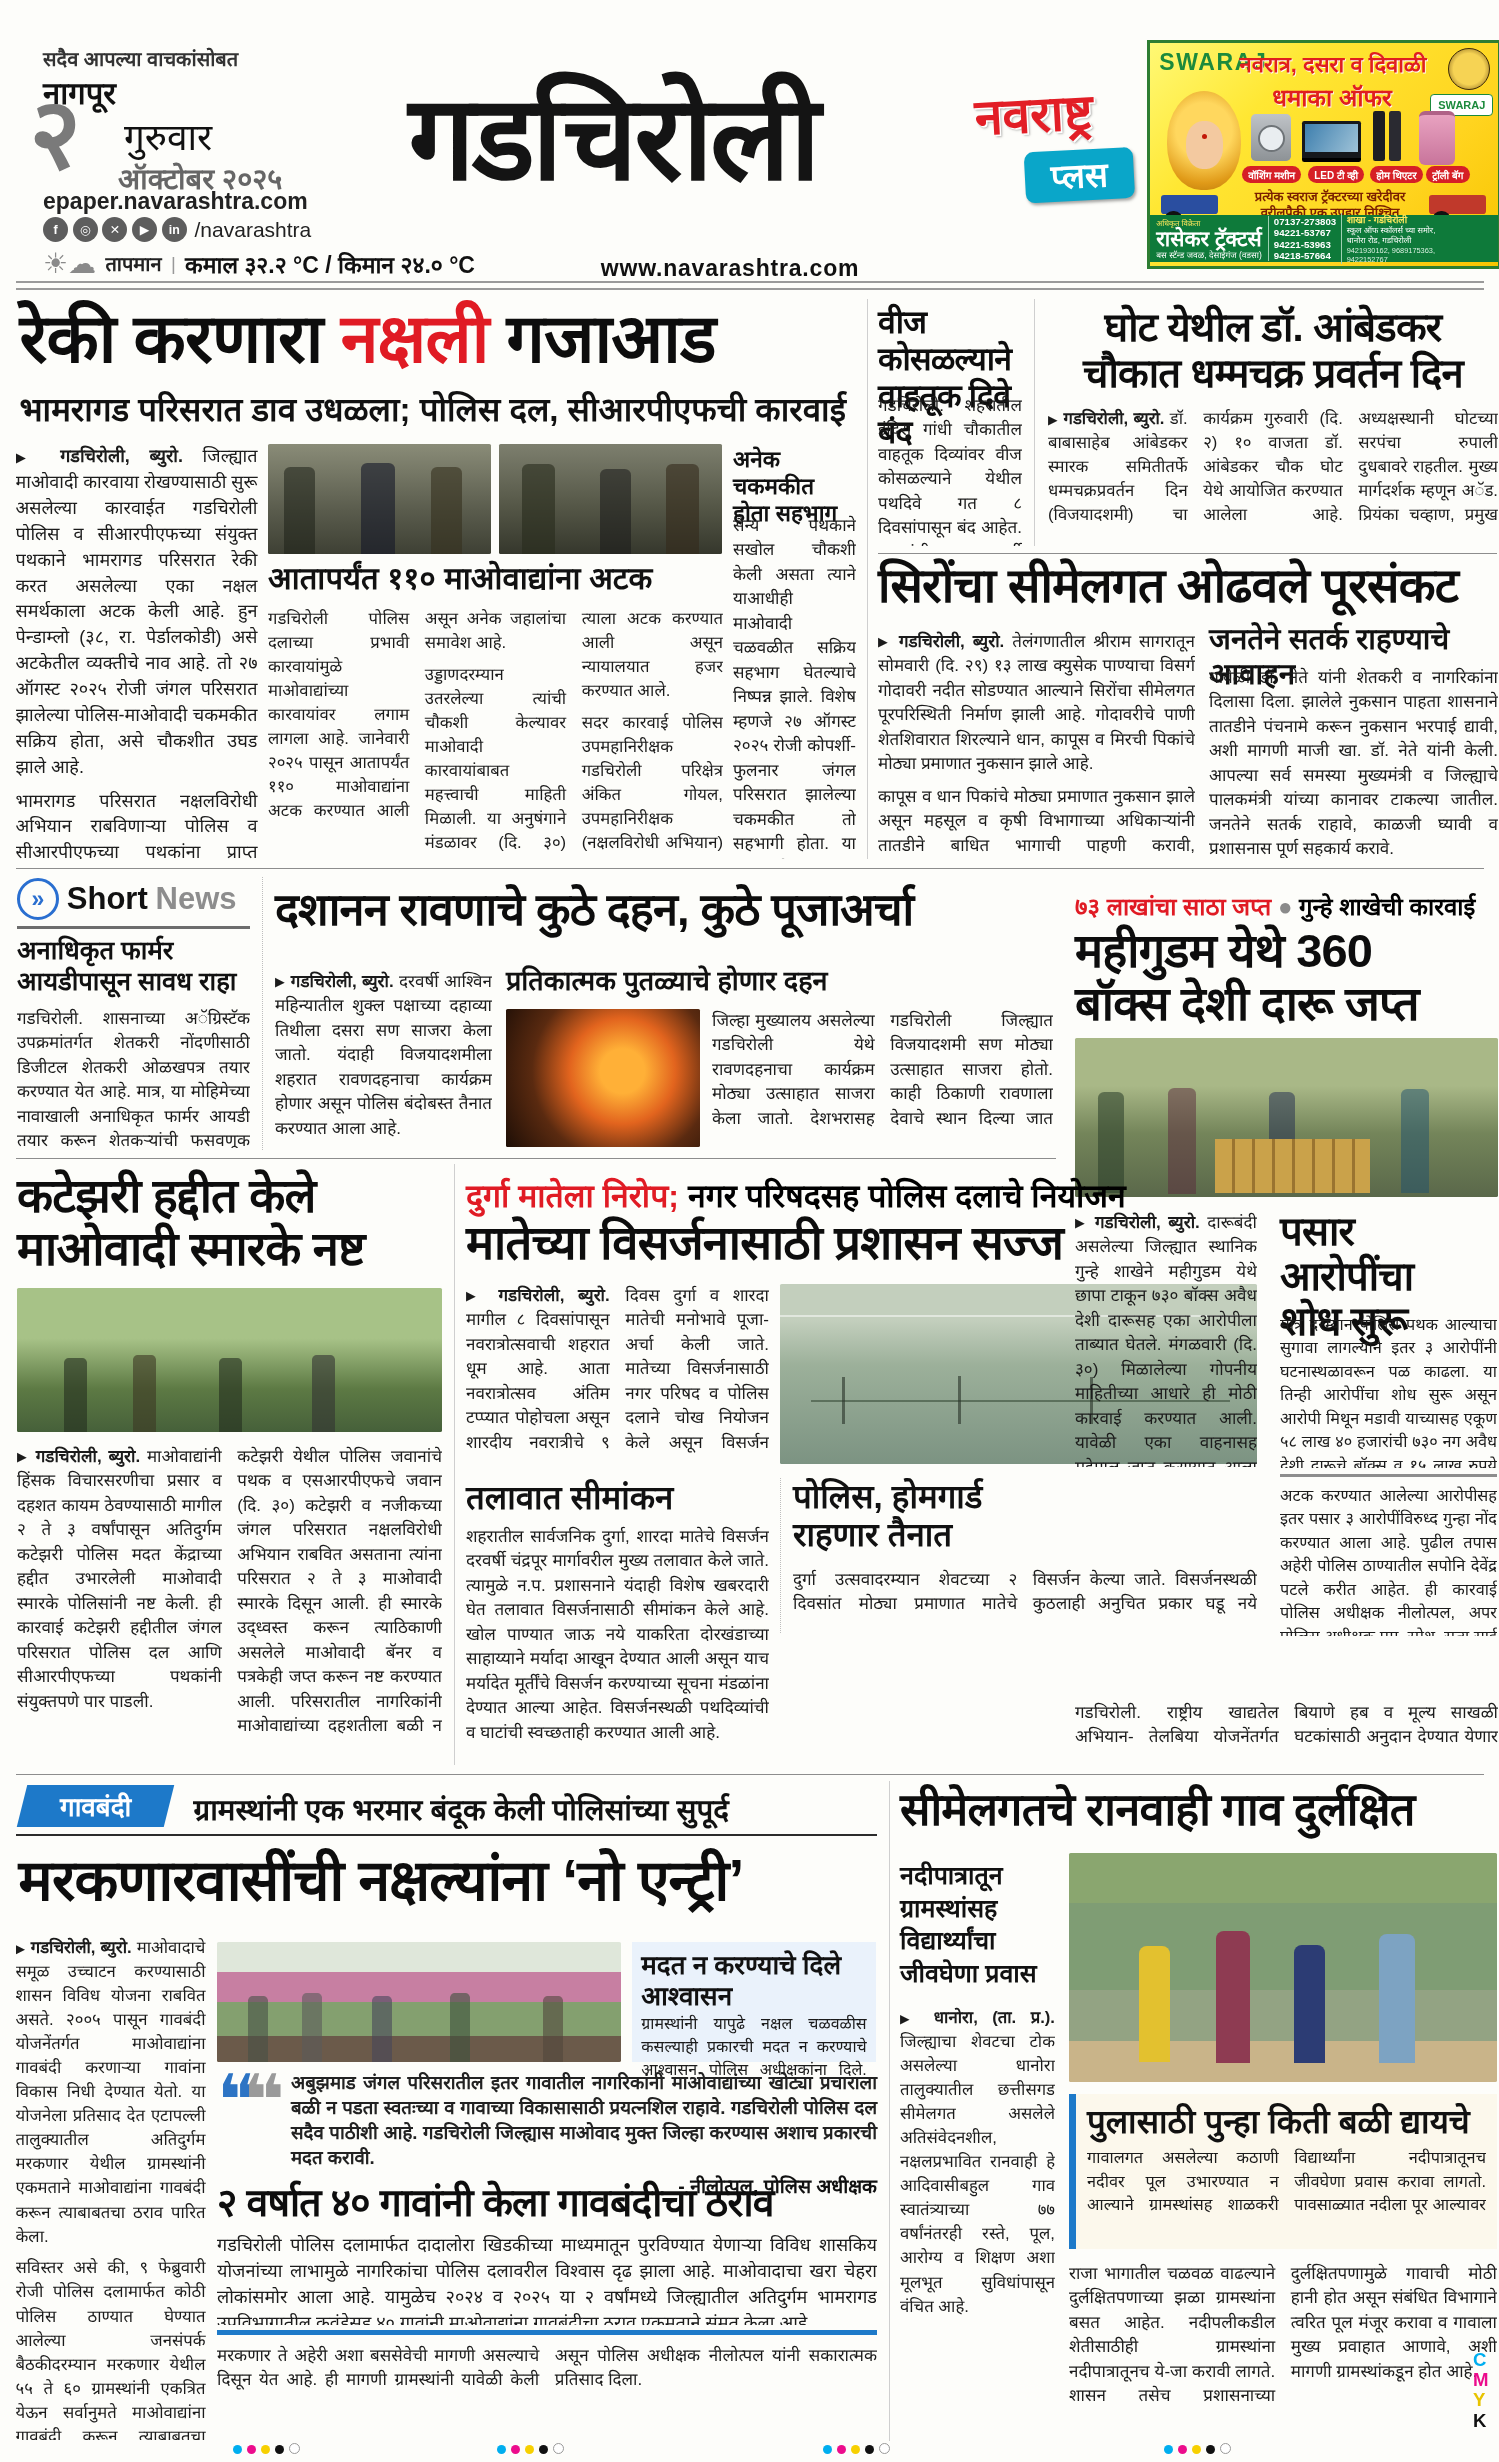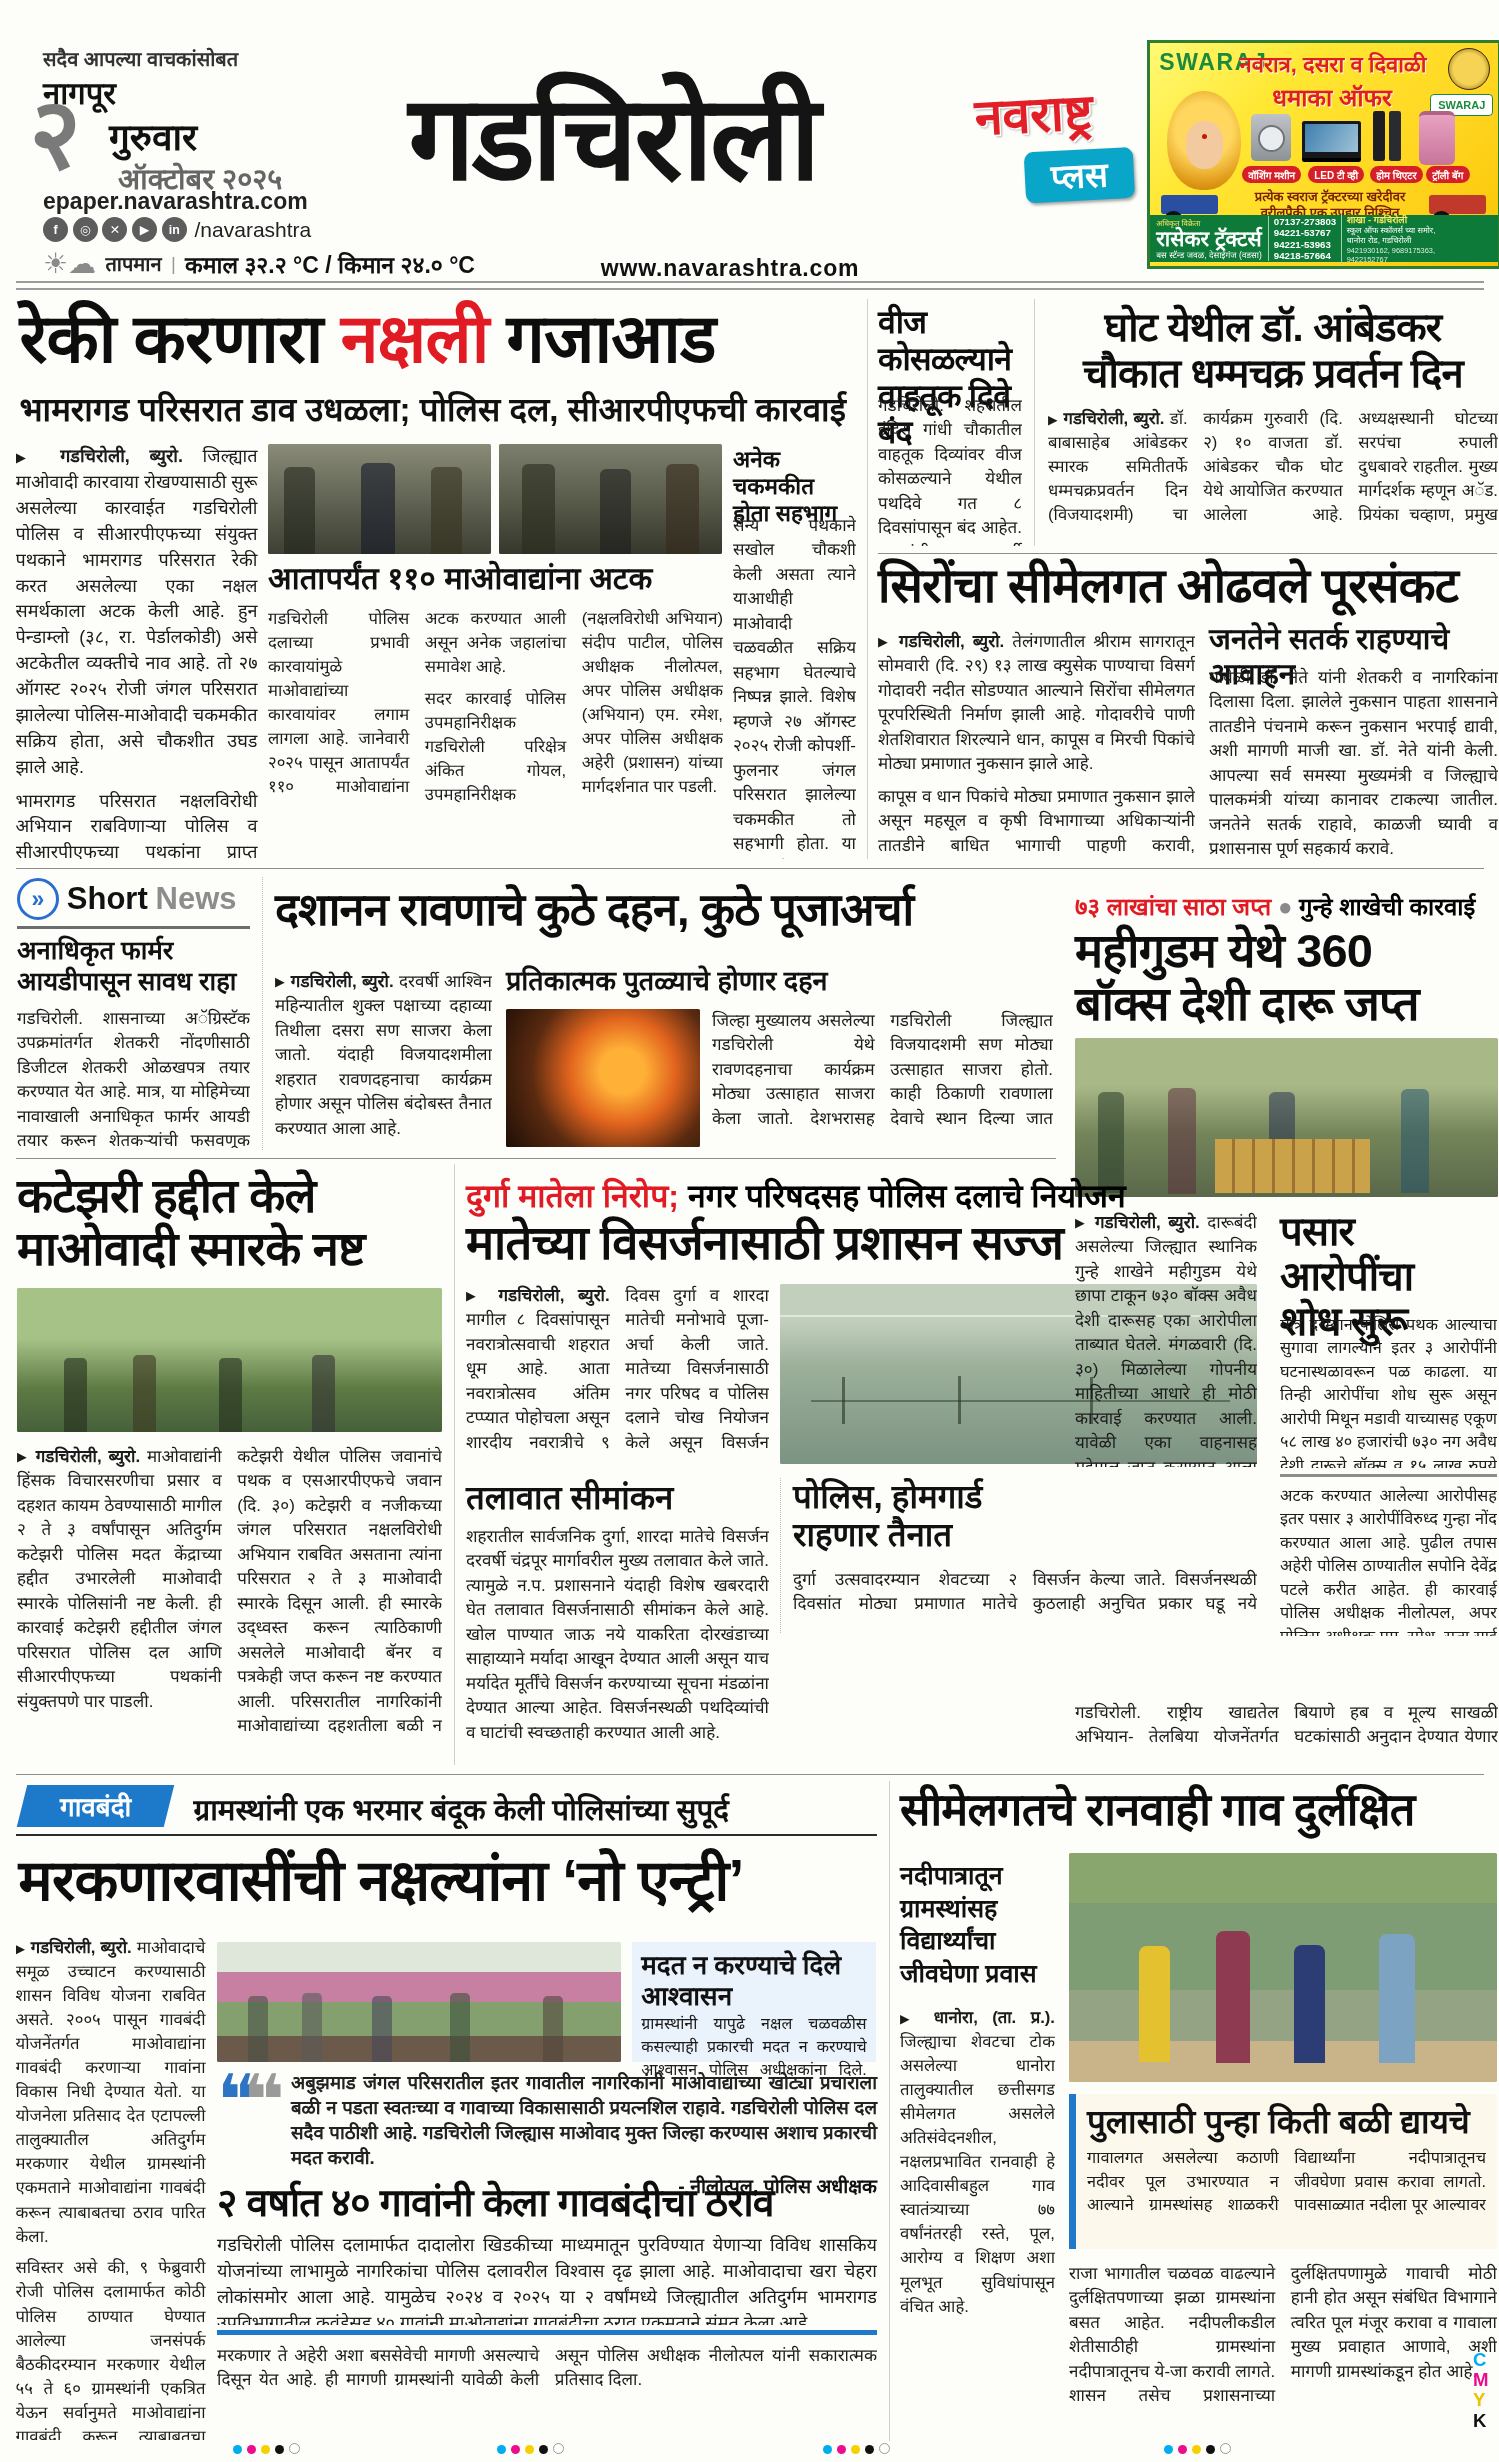--- a/index.html
+++ b/index.html
@@ -28,21 +28,21 @@
   .boxcream{background:#fcf8ec;}
 </style>
 </head>
 <body>
 
 <div id="page">
 
   <div class="b" style="left:43px;top:45px;font-size:20px;font-weight:700;color:#333;">सदैव आपल्या वाचकांसोबत</div>
   <div class="b" style="left:43px;top:71px;font-size:31px;font-weight:800;color:#111;">नागपूर</div>
   <div class="b" style="left:29.5px;top:84px;font-size:99px;font-weight:800;color:#7a7a7a;line-height:1;">२</div>
-  <div class="b" style="left:109px;top:110px;font-size:37px;font-weight:700;color:#111;text-align:center;">गुरुवार</div>
+  <div class="b" style="left:124px;top:110px;font-size:37px;font-weight:400;color:#111;text-align:center;">गुरुवार</div>
   <div class="b" style="left:118px;top:158px;font-size:29px;font-weight:700;color:#666;">ऑक्टोबर २०२५</div>
   <div class="b" style="left:43px;top:188px;font-size:23px;font-weight:600;color:#222;">epaper.navarashtra.com</div>
   <div class="b" style="left:43px;top:217px;display:flex;align-items:center;">
     <span class="soc">f</span>
     <span class="soc">◎</span>
     <span class="soc">✕</span>
     <span class="soc">▶</span>
     <span class="soc">in</span>
     <span style="font-size:21px;font-weight:400;color:#222;margin-left:3.1px;">/navarashtra</span>
   </div>
@@ -143,20 +143,21 @@
     <div style="position:absolute;left:101px;top:25px;width:31px;height:85px;background:rgba(25,25,25,.55);border-radius:6.2px 6.2px 0 0;"></div>
     <div style="position:absolute;left:167px;top:20px;width:33px;height:90px;background:rgba(52,42,26,.6);border-radius:6.2px 6.2px 0 0;"></div>
   </div>
 
   <div class="b sub" style="left:733px;top:446px;width:123px;font-size:22.5px;">अनेक चकमकीत होता सहभाग</div>
   <div class="b bd" style="left:733px;top:514px;width:123px;height:345px;font-size:17px;">सैन्य पथकाने सखोल चौकशी केली असता त्याने याआधीही माओवादी चळवळीत सक्रिय सहभाग घेतल्याचे निष्पन्न झाले. विशेष म्हणजे २७ ऑगस्ट २०२५ रोजी कोपर्शी-फुलनार जंगल परिसरात झालेल्या चकमकीत तो सहभागी होता. या अनुषंगाने त्याच्यावर भामरागड तालुक्यातील कोठी पोलिस ठाण्यात अ.क्र. 02/2025 अन्वये गुन्हा नोंद करण्यात आला होता.</div>
 
   <div class="b sub" style="left:268px;top:560px;width:455px;font-size:31px;">आतापर्यंत ११० माओवाद्यांना अटक</div>
   <div class="b bd c3" style="left:268px;top:607px;width:455px;height:252px;font-size:16.7px;">
     <p>गडचिरोली पोलिस दलाच्या प्रभावी कारवायांमुळे माओवाद्यांच्या कारवायांवर लगाम लागला आहे. जानेवारी २०२५ पासून आतापर्यंत ११० माओवाद्यांना अटक करण्यात आली असून अनेक जहालांचा समावेश आहे.</p>
+    <p>उड्डाणदरम्यान उतरलेल्या त्यांची चौकशी केल्यावर माओवादी कारवायांबाबत महत्त्वाची माहिती मिळाली. या अनुषंगाने मंडळावर (दि. ३०) त्याला अटक करण्यात आली असून न्यायालयात हजर करण्यात आले.</p>
     <p>सदर कारवाई पोलिस उपमहानिरीक्षक गडचिरोली परिक्षेत्र अंकित गोयल, उपमहानिरीक्षक (नक्षलविरोधी अभियान) संदीप पाटील, पोलिस अधीक्षक नीलोत्पल, अपर पोलिस अधीक्षक (अभियान) एम. रमेश, अपर पोलिस अधीक्षक अहेरी (प्रशासन) यांच्या मार्गदर्शनात पार पडली.</p>
   </div>
 
   <div class="b vr" style="left:867px;top:299px;height:560px;"></div>
 
   <div class="b hl" style="left:878px;top:304px;width:144px;font-size:32px;line-height:1.15;">
     <div>वीज कोसळल्याने</div>
       <div>वाहतूक दिवे बंद</div>
   </div>
   <div class="b bd" style="left:878px;top:394px;width:144px;height:152px;font-size:17px;">गडचिरोली. शहरातील इंदिरा गांधी चौकातील वाहतूक दिव्यांवर वीज कोसळल्याने येथील पथदिवे गत ८ दिवसांपासून बंद आहेत. वाहनांची गर्दी वाढल्यानंतर वाहतुकीची कोंडी होत असते. याठिकाणी शहरातील व जिल्ह्यातील वाहने शहरातील इंदिरा गांधी चौकातून पुढचा प्रवास करतात. त्यामुळे या चौकात दुचाकी, चारचाकी व अवजड वाहनांची रात्रंदिवस वर्दळ राहते.</div>

